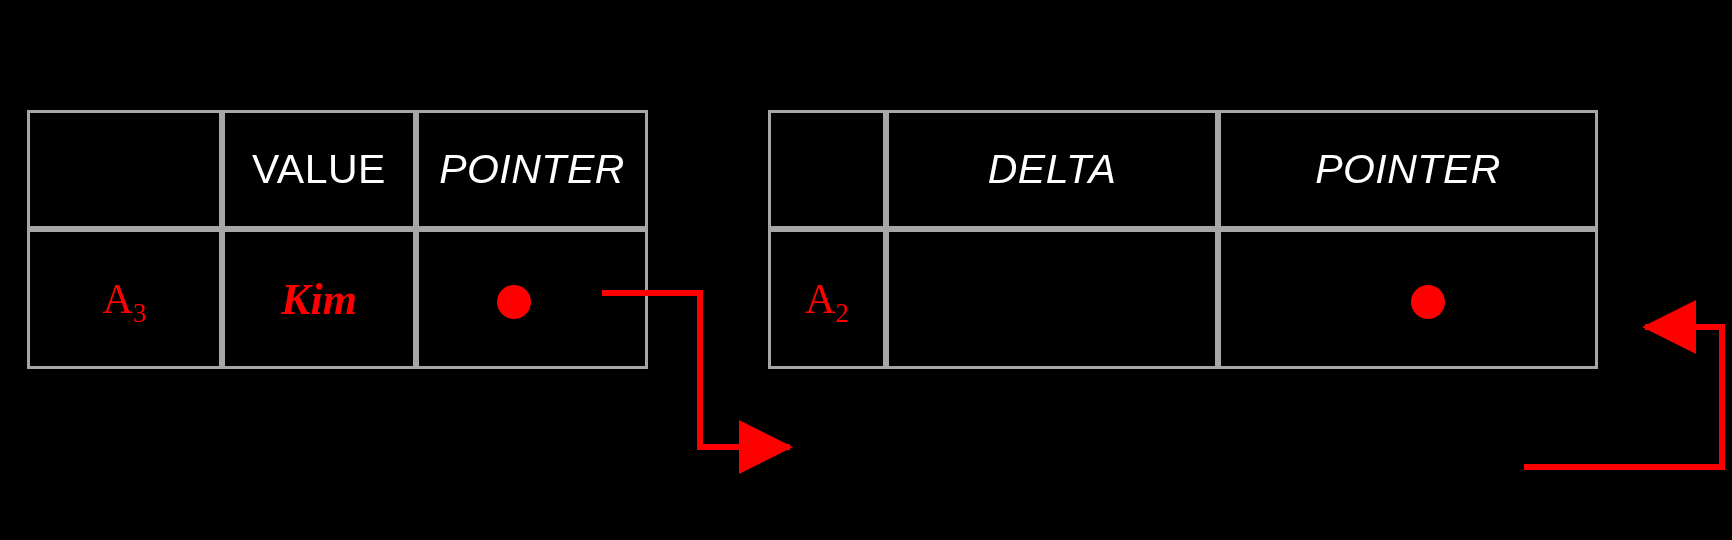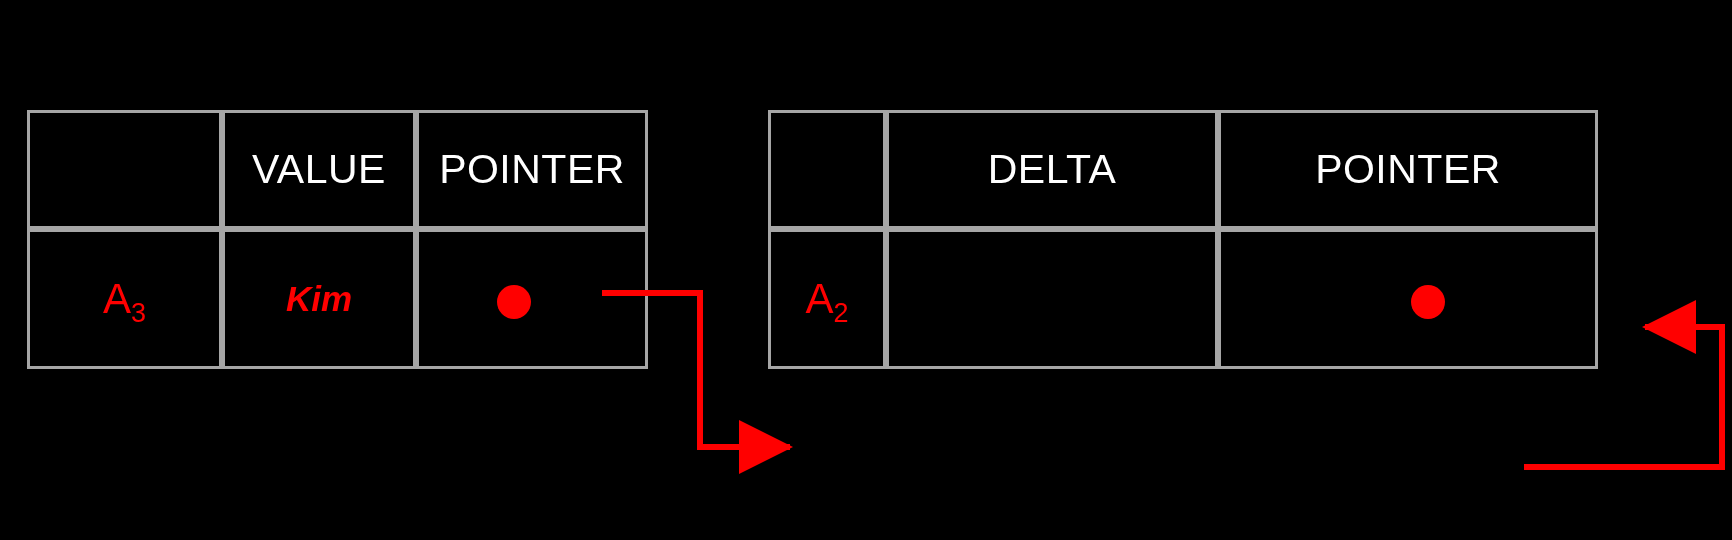--- a/index.html
+++ b/index.html
@@ -40,39 +40,39 @@
   }
   
   .hd {
     height: 113px;
     font-size: 41px;
     color: #ffffff;
     letter-spacing: 0.5px;
   }
   .hd-blank { background: #000000; border-color: #a6a6a6; }
   .hd-grey  { background: #595959; }
-  .hd-red   { background: #ff0000; }
+  .hd-red   { background: #ff0000; font-style: italic; }
 
   
-  .rw { height: 140px; }
+  .rw { height: 140px; font-family: Liberation Serif, serif; }
   .lbl {
     background: #efefef;
     color: #ff0000;
     font-size: 42px;
   }
   .lbl sub {
     font-size: 27px;
     vertical-align: baseline;
     position: relative;
     top: 9px;
   }
   .cell-dark { background: #000000; }
   .val-kim {
     color: #ff0000;
-    font-size: 35px;
+    font-size: 44px;
     font-style: italic;
     font-weight: bold;
   }
   .nullbox {
     display: inline-block;
     background: #ffffff;
     color: #ff0000;
     font-size: 46px;
     font-weight: bold;
     line-height: 1.0;

